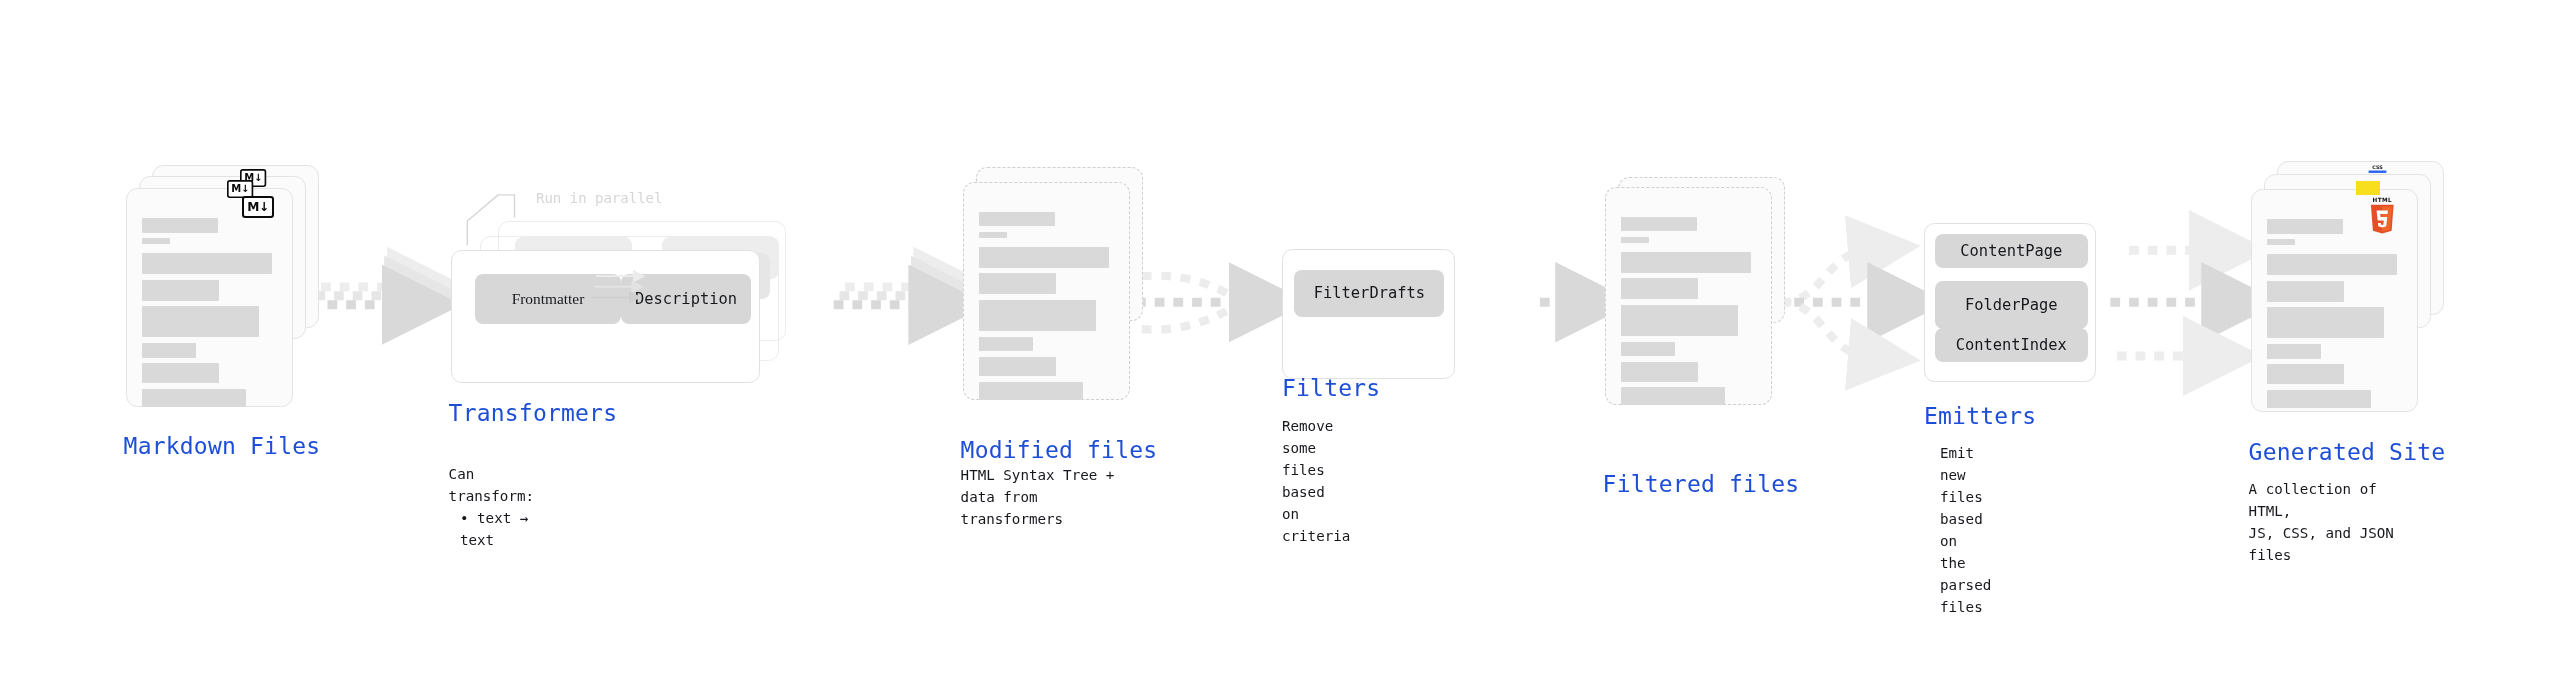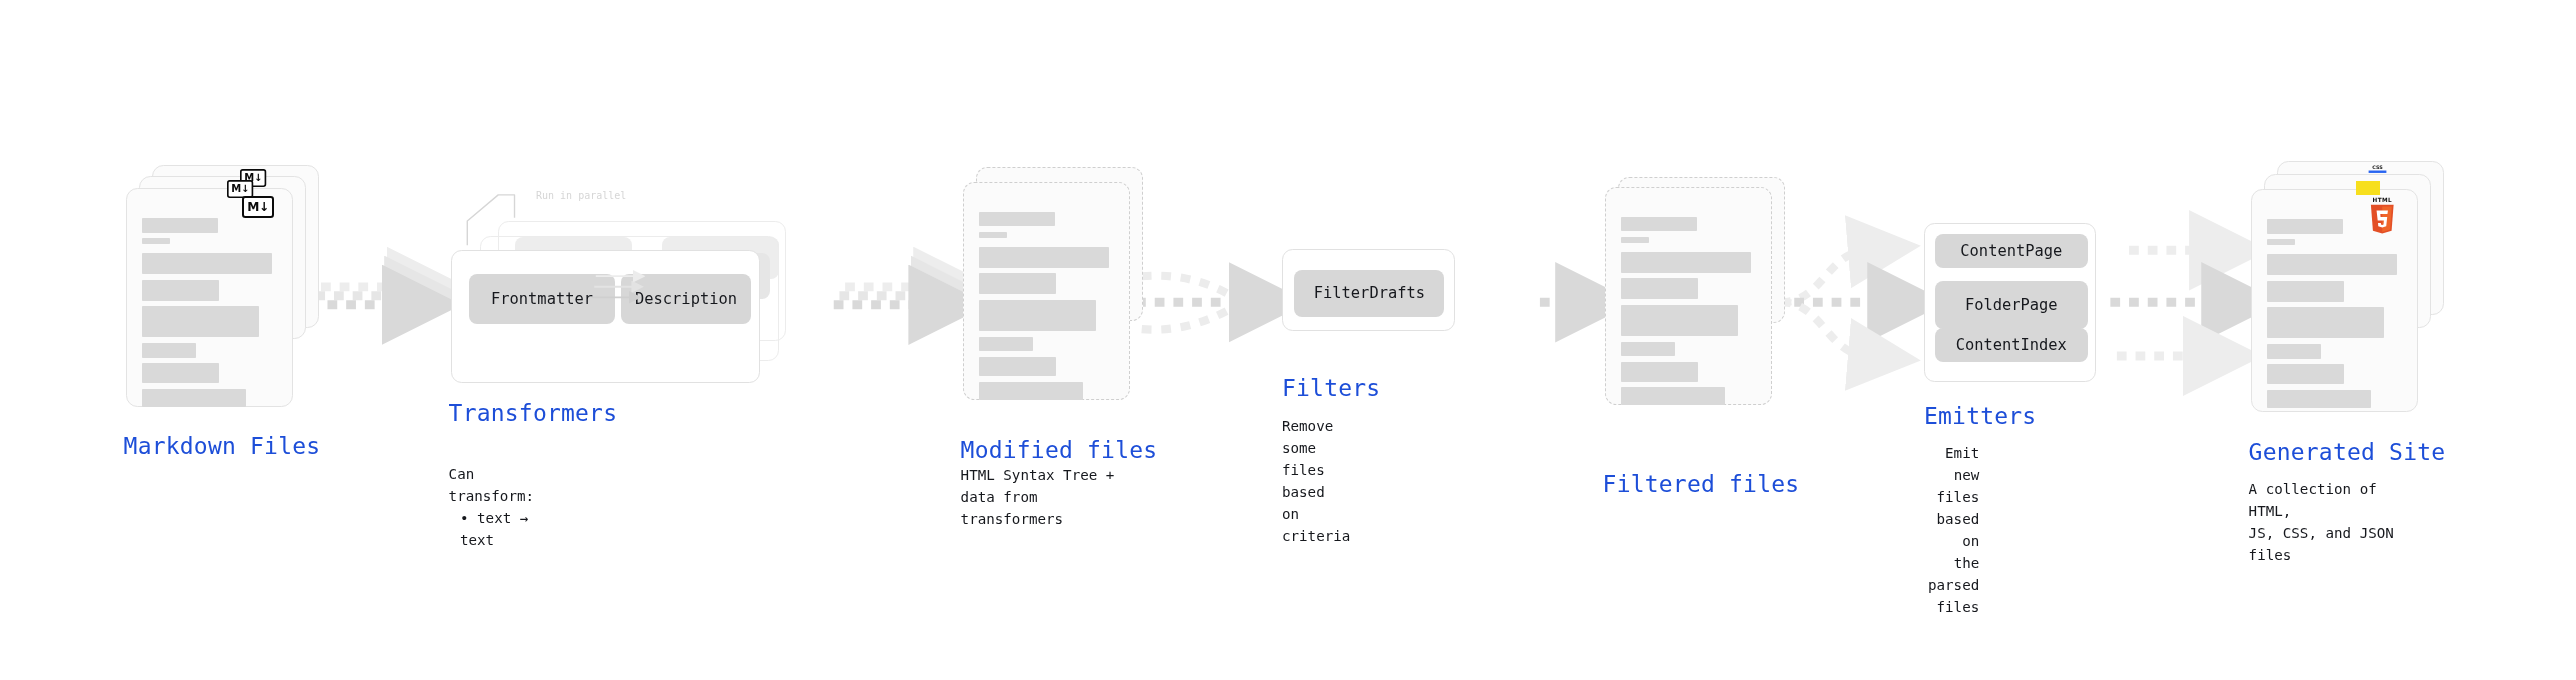--- a/index.html
+++ b/index.html
@@ -92,21 +92,21 @@
   .desc{
     position:absolute;
     font-size:14.2px;
     line-height:22px;
     color:#16181d;
     white-space:pre-line;
   }
   .desc .bul{display:block;padding-left:11.4px;}
   .parallel-label{
     position:absolute;
-    font-size:10px;
+    font-size:14px;
     color:#d6d6d6;
     white-space:nowrap;
   }
 
   svg{display:block;overflow:visible;}
   .arrowlayer{position:absolute;left:0;top:0;pointer-events:none;}
 </style>
 </head>
 <body>
 
@@ -201,21 +201,21 @@
       <div class="chip ghost" style="left:16.3px;top:15.4px;width:117px;height:42px;"></div>
       <div class="chip ghost" style="left:163px;top:15.4px;width:117px;height:42px;"></div>
     </div>
 
     <div class="pbox ghost" style="left:29px;top:36px;width:299px;height:125px;">
       <div class="chip ghost2" style="left:18px;top:16.3px;width:120px;height:46px;"></div>
       <div class="chip ghost2" style="left:169px;top:16.3px;width:120px;height:46px;"></div>
     </div>
 
     <div class="pbox" style="left:0px;top:50px;width:309px;height:133px;background:#ffffff;">
-      <div class="chip" style="left:17px;top:23px;width:146px;height:50px;">Frontmatter</div>
+      <div class="chip" style="left:23px;top:23px;width:146px;height:50px;font-family:Liberation Serif, serif;">Frontmatter</div>
       <div class="chip" style="left:169px;top:23px;width:130px;height:50px;">Description</div>
     </div>
 
     <svg width="114" height="73" style="position:absolute;left:130px;top:60px;" viewBox="0 0 140 90">
       <defs>
         <marker id="mt1" markerWidth="7" markerHeight="7" refX="1" refY="3.5" orient="auto">
           <path d="M0,0 L7,3.5 L0,7 z" fill="#ececec"></path>
         </marker>
         <marker id="mt2" markerWidth="7" markerHeight="7" refX="1" refY="3.5" orient="auto">
           <path d="M0,0 L7,3.5 L0,7 z" fill="#e3e3e3"></path>
@@ -253,21 +253,21 @@
           <div class="ln" style="width:80%;height:18px;"></div>
         </div>
       </div>
     </div>
     <div class="title" style="left:-2.4px;top:258px;margin-top:12px;">Modified files</div>
     <div class="desc" style="left:-2.4px;top:297px;">HTML Syntax Tree +
 data from transformers</div>
   </div>
 
   <div class="stage" style="left:1282px;top:249px;">
-    <div class="pbox" style="left:0px;top:0px;width:173px;height:82px;">
+    <div class="pbox" style="left:0px;top:0px;width:173px;height:130px;">
       <div class="chip" style="left:11.4px;top:19.5px;width:150px;height:47px;">FilterDrafts</div>
     </div>
     <div class="title" style="left:0px;top:126px;">Filters</div>
     <div class="desc" style="left:0px;top:166px;">Remove some files based
 on criteria</div>
   </div>
 
   <div class="stage" style="left:1605px;top:177px;">
     <div class="docstack" style="width:167px;height:244px;">
       <div class="doc dashed back1" style="top:0px;left:13px;height:146px;"></div>
@@ -287,21 +287,21 @@
     <div class="title" style="left:-2.4px;top:254px;margin-top:40px;">Filtered files</div>
   </div>
 
   <div class="stage" style="left:1924px;top:223px;">
     <div class="pbox" style="left:0px;top:0px;width:172px;height:159px;">
       <div class="chip" style="left:9.8px;top:9.8px;width:153px;height:34px;">ContentPage</div>
       <div class="chip" style="left:9.8px;top:57px;width:153px;height:48px;">FolderPage</div>
       <div class="chip" style="left:9.8px;top:104px;width:153px;height:34px;">ContentIndex</div>
     </div>
     <div class="title" style="left:0px;top:180px;">Emitters</div>
-    <div class="desc" style="left:4px;top:219px;text-align:right;">Emit new files based on
+    <div class="desc" style="left:16px;top:219px;">Emit new files based on
 the parsed files</div>
   </div>
 
   <div class="stage" style="left:2251px;top:161px;">
     <div class="docstack" style="width:167px;height:252px;">
       <div class="doc back2" style="top:0px;left:26px;height:154px;"></div>
       <div class="doc back1" style="top:13px;left:13px;height:154px;"></div>
       <div class="doc front" style="top:28px;left:0px;height:223px;">
         <div class="lines">
           <div class="ln" style="width:58%;height:14.6px;"></div>

